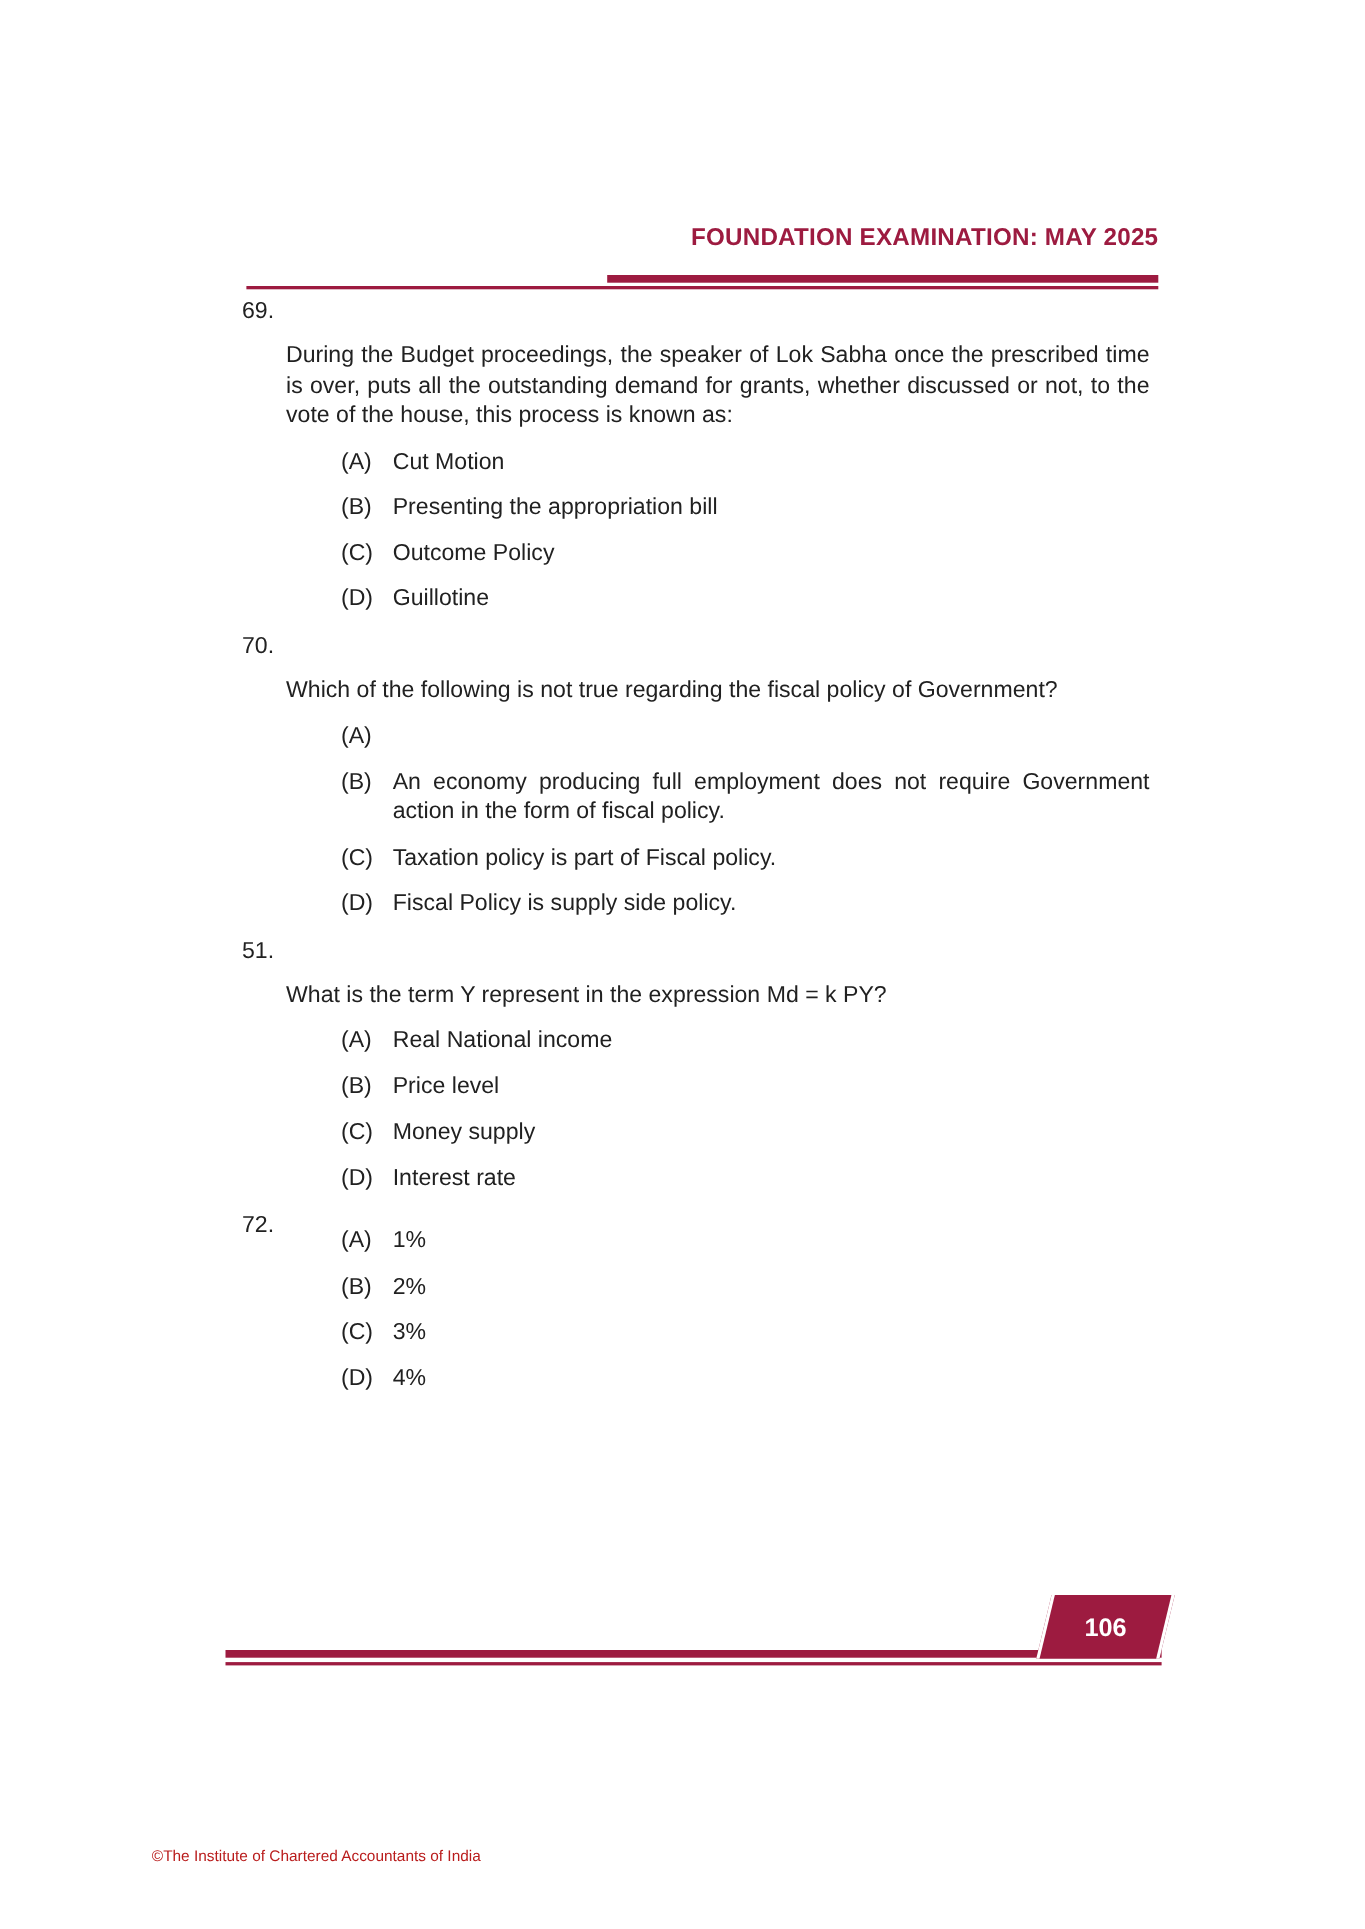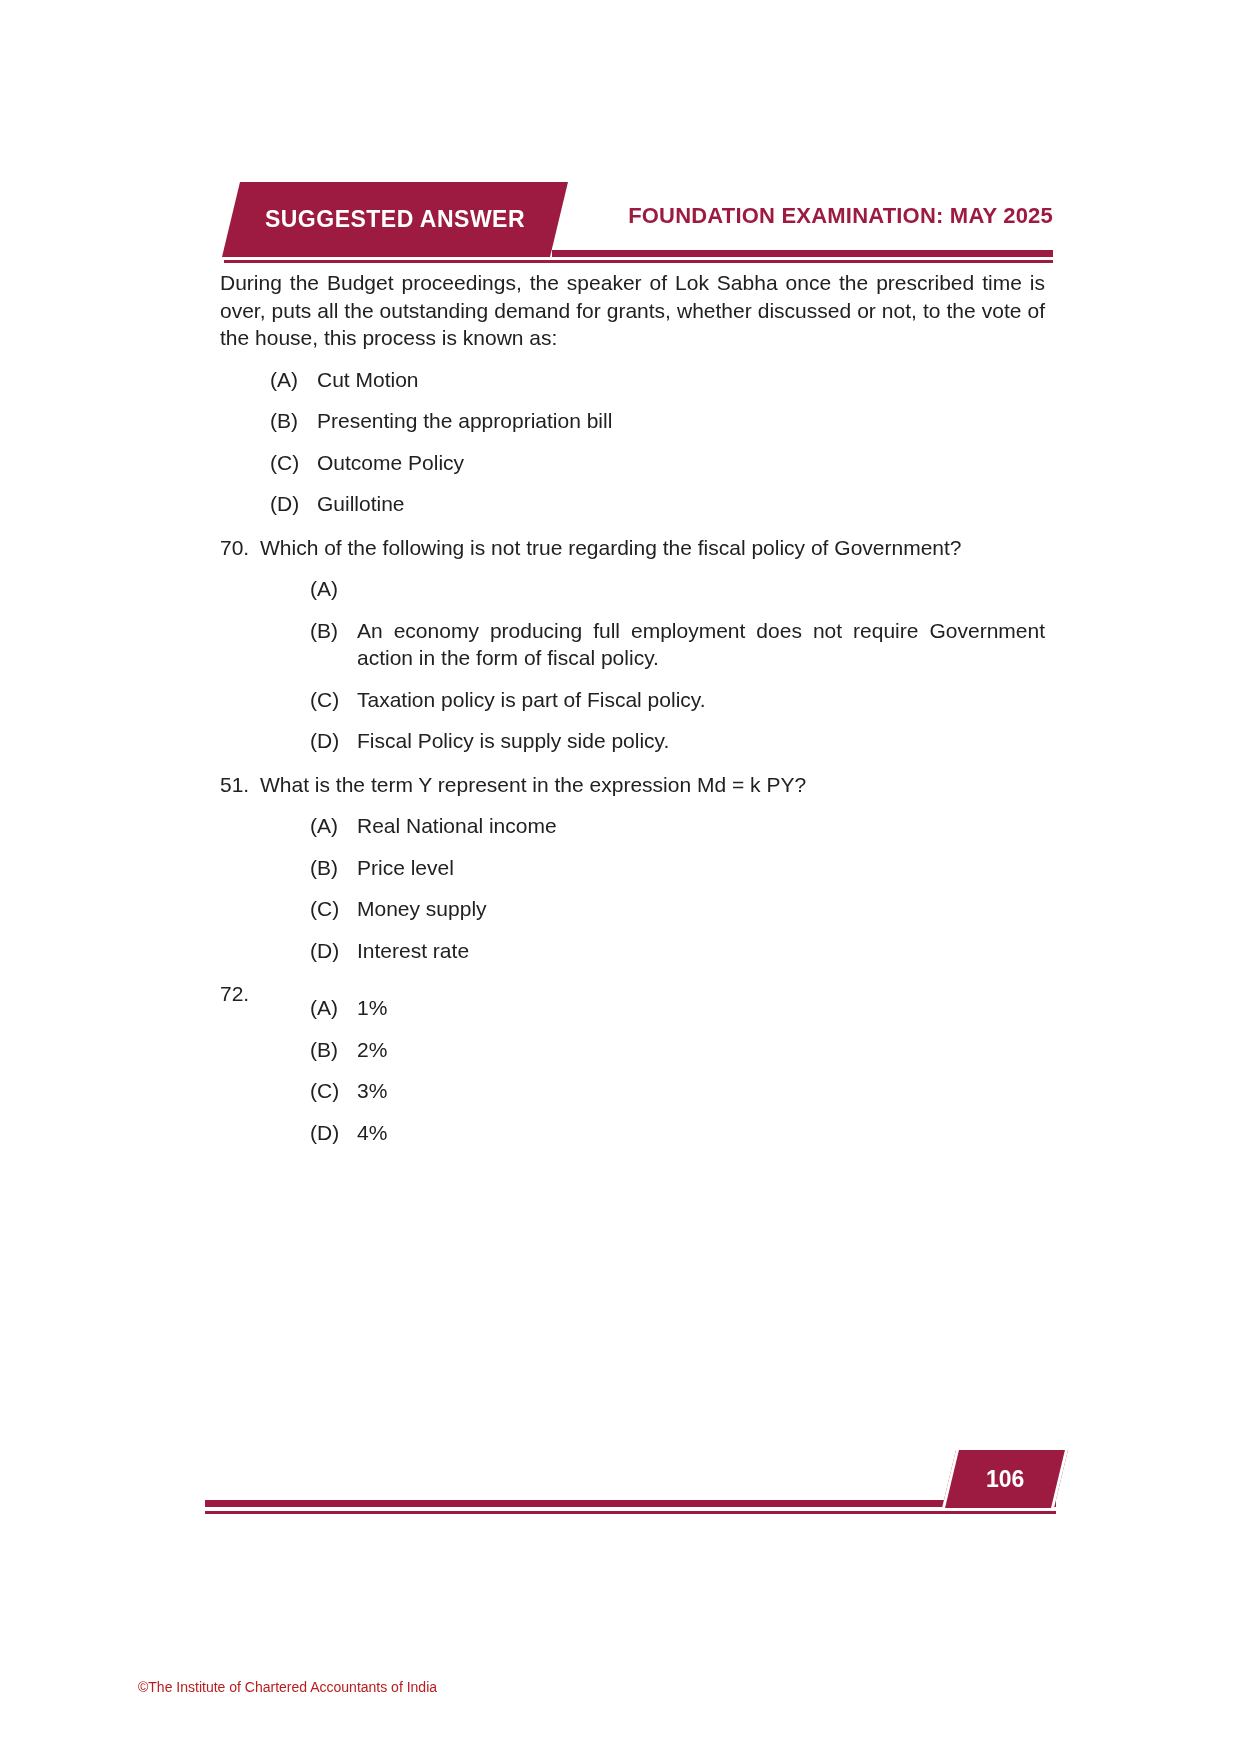--- a/index.html
+++ b/index.html
@@ -61,21 +61,21 @@
     position: absolute;
     left: 220px; top: 269px;
     width: 825px;
     font-size: 21px;
     line-height: 27.5px;
   }
   .question { display: flex; margin-top: 16px; }
   .question:first-child { margin-top: 0; }
   .q-num { width: 40px; flex: none; }
   .q-body { flex: 1; }
-  .q-text { text-align: justify; text-justify: inter-word; }
+  .q-text { text-align: justify; text-justify: inter-word; margin-top: 40px; }
   .option { display: flex; margin-top: 14px; padding-left: 50px; }
   .opt-label { width: 47px; flex: none; }
   .opt-text { flex: 1; text-align: justify; text-justify: inter-word; }
 
   
   .footer-rule-thick {
     position: absolute;
     left: 205px; top: 1500px;
     width: 851px; height: 7px;
     background: #9D1B40;
@@ -108,30 +108,28 @@
     font-size: 14px;
     color: #b91c1c;
     white-space: nowrap;
   }
 </style>
 </head>
 <body>
 
 <div class="page">
 
-  <div class="banner">
-    <span class="banner-text">SUGGESTED ANSWER</span>
-  </div>
   <div class="exam-title">FOUNDATION EXAMINATION: MAY 2025</div>
   <div class="header-rule-thick"></div>
   <div class="header-rule-thin"></div>
 
   <div class="main">
 
     <div class="question">
+      <div class="q-num">69.</div>
       <div class="q-body">
         <div class="q-text">During the Budget proceedings, the speaker of Lok Sabha once the prescribed time is over, puts all the outstanding demand for grants, whether discussed or not, to the vote of the house, this process is known as:</div>
         <div class="option">
           <div class="opt-label">(A)</div>
           <div class="opt-text">Cut Motion</div>
         </div>
         <div class="option">
           <div class="opt-label">(B)</div>
           <div class="opt-text">Presenting the appropriation bill</div>
         </div>

